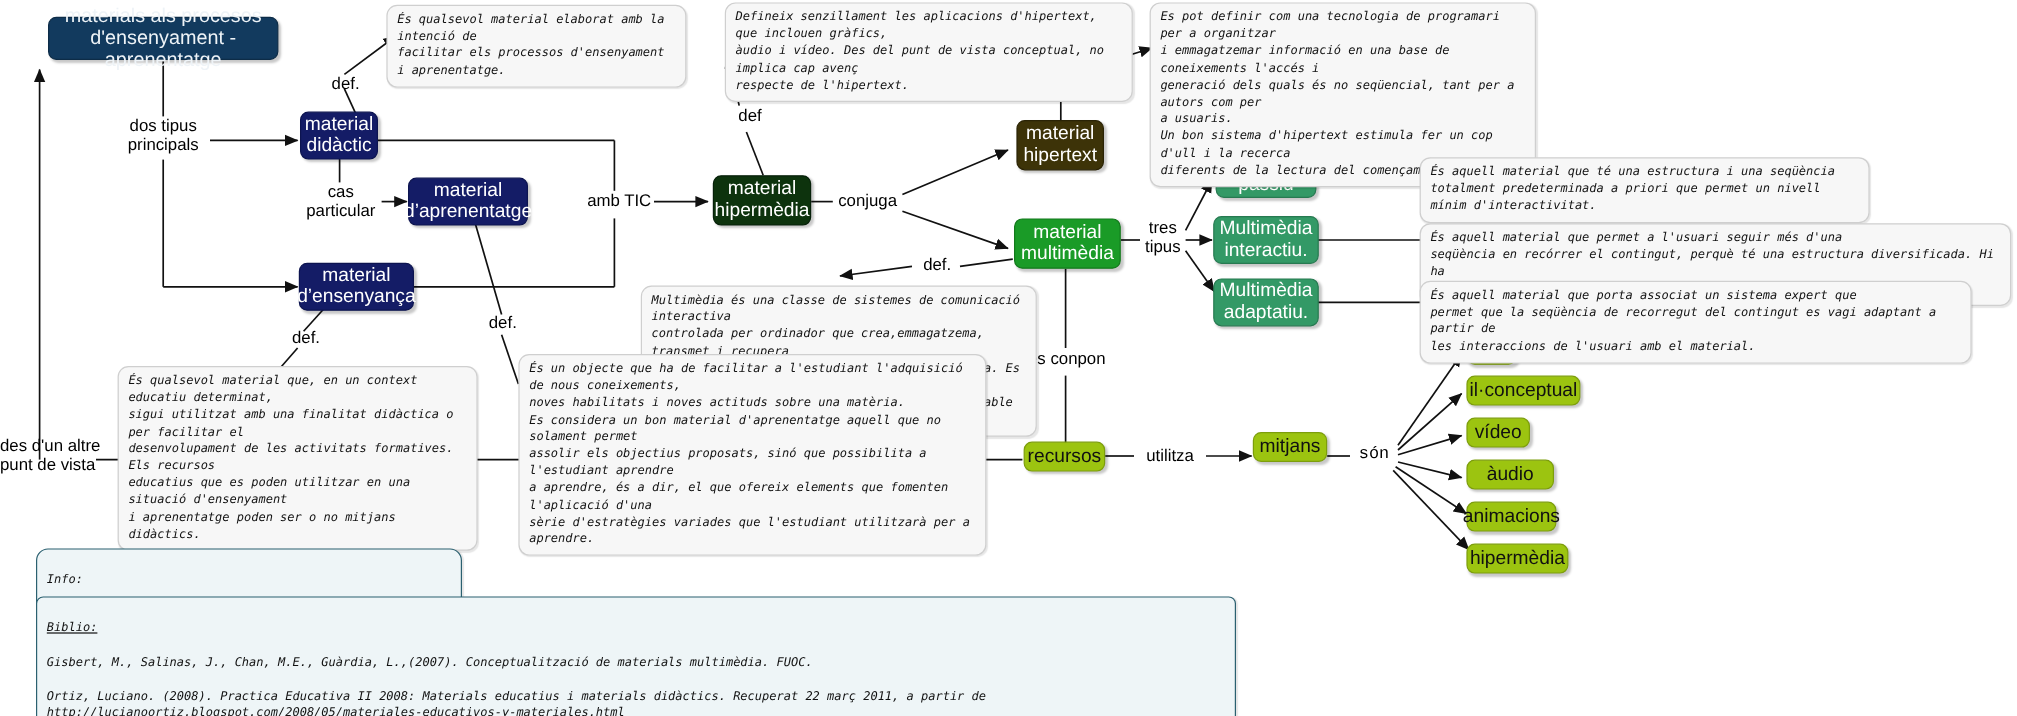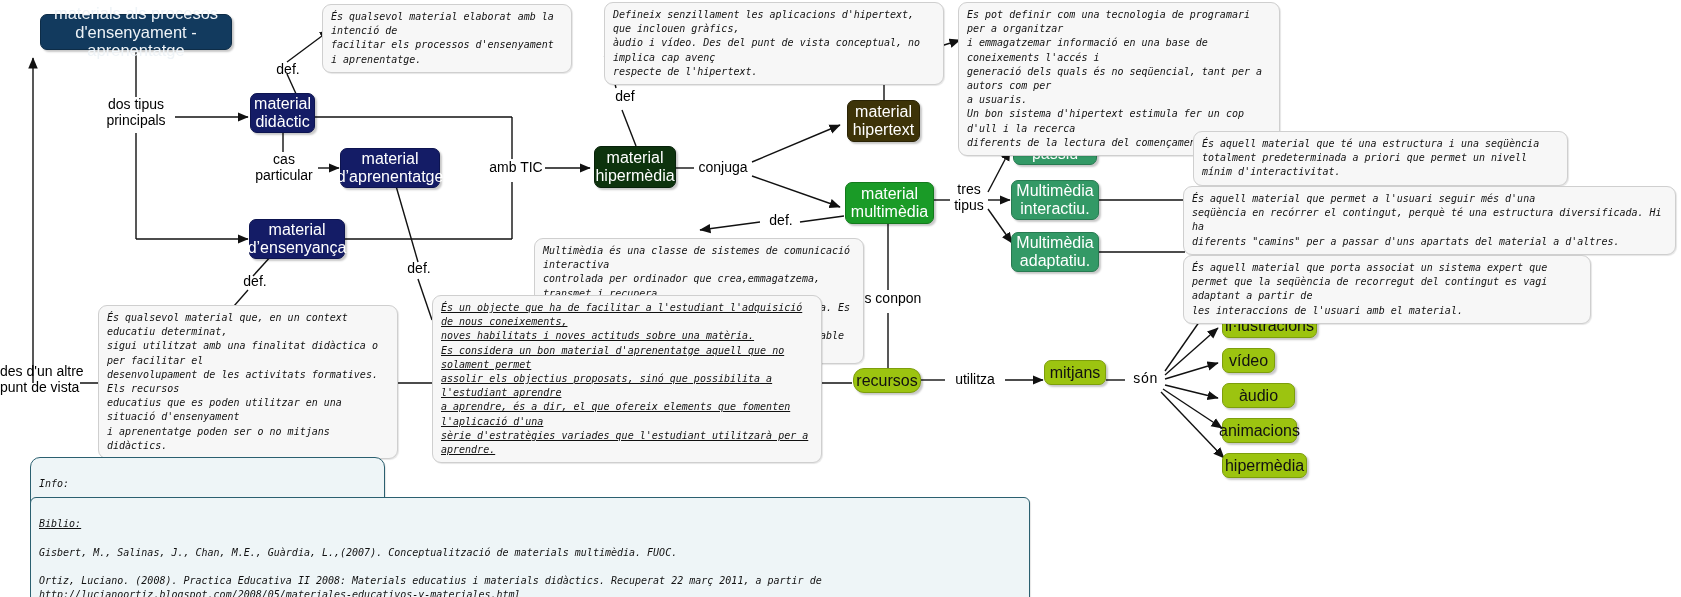--- a/index.html
+++ b/index.html
@@ -177,27 +177,27 @@
 
   <div class="node n-seagreen" style="left:1013px;top:125px;width:84px;height:40px;">multimèdia
 passiu</div>
 
   <div class="node n-seagreen" style="left:1011px;top:180px;width:88px;height:40px;">Multimèdia
 interactiu.</div>
 
   <div class="node n-seagreen" style="left:1011px;top:232px;width:88px;height:40px;">Multimèdia
 adaptatiu.</div>
 
-  <div class="node n-lime" style="left:853px;top:368px;width:68px;height:25px;border-radius:11px;">recursos</div>
+  <div class="node n-lime" style="left:853px;top:368px;width:68px;height:25px;">recursos</div>
 
   <div class="node n-lime" style="left:1044px;top:360px;width:62px;height:25px;text-align:center;">mitjans</div>
 
   <div class="node n-lime" style="left:1222px;top:279px;width:42px;height:25px;">text</div>
 
-  <div class="node n-lime" style="left:1222px;top:313px;width:95px;height:25px;">il·lustracions</div>
+  <div class="node n-lime" style="left:1222px;top:313px;width:95px;height:25px;">il·conceptual</div>
 
   <div class="node n-lime" style="left:1222px;top:348px;width:53px;height:25px;">vídeo</div>
 
   <div class="node n-lime" style="left:1222px;top:383px;width:73px;height:25px;">àudio</div>
 
   <div class="node n-lime" style="left:1222px;top:418px;width:75px;height:25px;">animacions</div>
 
   <div class="node n-lime" style="left:1222px;top:453px;width:85px;height:25px;">hipermèdia</div>
 
   <div class="phrase" style="left:96px;top:97px;width:80px;">dos tipus
@@ -250,35 +250,35 @@
 controlada per ordinador que crea,emmagatzema, transmet i recupera
 xarxes d'informació textual, gràfica i auditiva. Es pot parlar des
 de meres presentacions multimèdia fins a veritable multimèdia educatiu.</div>
 
   <div class="note" style="left:98px;top:305px;width:300px;">És qualsevol material que, en un context educatiu determinat,
 sigui utilitzat amb una finalitat didàctica o per facilitar el
 desenvolupament de les activitats formatives. Els recursos
 educatius que es poden utilitzar en una situació d'ensenyament
 i aprenentatge poden ser o no mitjans didàctics.</div>
 
-  <div class="note" style="left:432px;top:295px;width:390px;text-decoration:underline;">És un objecte que ha de facilitar a l'estudiant l'adquisició de nous coneixements,
+  <div class="note" style="left:432px;top:295px;width:390px;">És un objecte que ha de facilitar a l'estudiant l'adquisició de nous coneixements,
 noves habilitats i noves actituds sobre una matèria.
 Es considera un bon material d'aprenentatge aquell que no solament permet
 assolir els objectius proposats, sinó que possibilita a l'estudiant aprendre
 a aprendre, és a dir, el que ofereix elements que fomenten l'aplicació d'una
 sèrie d'estratègies variades que l'estudiant utilitzarà per a aprendre.</div>
 
-  <div class="note" style="left:1183px;top:131px;width:375px;margin-left:10px;">És aquell material que té una estructura i una seqüència
+  <div class="note" style="left:1183px;top:131px;width:375px;">És aquell material que té una estructura i una seqüència
 totalment predeterminada a priori que permet un nivell mínim d'interactivitat.</div>
 
   <div class="note" style="left:1183px;top:186px;width:493px;">És aquell material que permet a l'usuari seguir més d'una
 seqüència en recórrer el contingut, perquè té una estructura diversificada. Hi ha
 diferents "camins" per a passar d'uns apartats del material a d'altres.</div>
 
-  <div class="note" style="left:1183px;top:255px;width:408px;">És aquell material que porta associat un sistema expert que
+  <div class="note" style="left:1183px;top:234px;width:460px;">És aquell material que porta associat un sistema expert que
 permet que la seqüència de recorregut del contingut es vagi adaptant a partir de
 les interaccions de l'usuari amb el material.</div>
 
   <div class="note info" style="left:30px;top:457px;width:355px;">
     <div>Info:</div>
     <div>les definicions surten automàticament al situal el punter sobre el concepte</div>
   </div>
 
   <div class="note biblio" style="left:30px;top:497px;width:1000px;">
     <div class="lbl">Biblio:</div>

